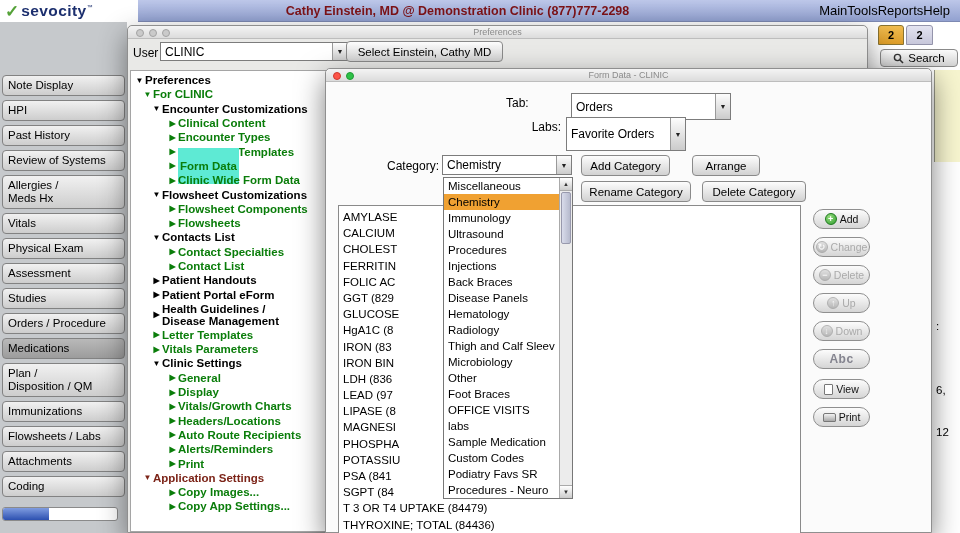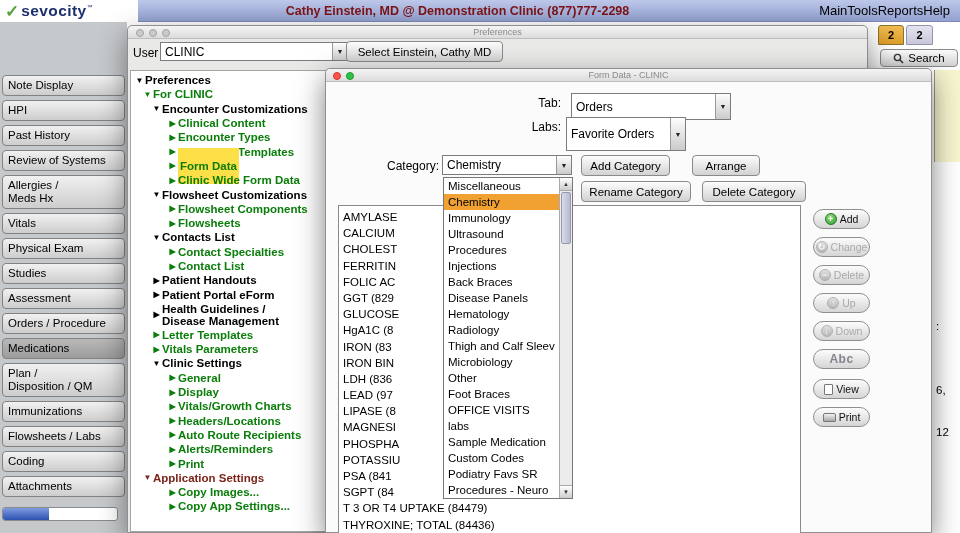--- a/index.html
+++ b/index.html
@@ -38,21 +38,21 @@
 .combo .arr{margin-left:auto;width:15px;align-self:stretch;background:linear-gradient(#fdfdfd,#cbcbcb);border-left:1px solid #999;display:flex;align-items:center;justify-content:center;font-size:7px;color:#222;flex:0 0 15px}
 .pbtn{position:absolute;display:flex;align-items:center;justify-content:center;font-size:11.5px;color:#000;background:linear-gradient(#fdfdfd,#d2d2d2);border:1px solid #8a8a8a;border-radius:4px;white-space:nowrap}
 
 .treepanel{position:absolute;left:2px;top:44px;width:736px;height:462px;background:#fff;border:1px solid #a5a5a5;padding-top:2px;overflow:hidden}
 .ti{display:flex;align-items:center;height:14.3px;font-size:11.5px;font-weight:bold;white-space:nowrap}
 .ti.two{height:26px}
 .ti.two .tl{white-space:normal;width:122px;line-height:12px}
 .tw{width:11px;font-size:8px;text-align:center;flex:0 0 11px}
 .l0{padding-left:3px}.l1{padding-left:11px}.l2{padding-left:20px}.l3{padding-left:36px}
 .ck{color:#000}.cg{color:#0a7d0a}.cm{color:#7c2418}
-.hl{background:#fde047;padding:12px 2px}
+.hl{background:#5eead4;padding:12px 2px}
 
 .dialog{position:absolute;left:325px;top:68px;width:607px;height:465px;background:#fbfbfb;border:1px solid #8f8f8f;border-radius:5px 5px 0 0;box-shadow:0 10px 28px rgba(0,0,0,.5);z-index:3}
 .listbox{position:absolute;left:12px;top:136px;width:463px;height:400px;background:#fff;border:1px solid #8a8a8a;padding-top:3px;overflow:hidden}
 .row{height:16.2px;line-height:16.2px;font-size:11.5px;padding-left:4px;white-space:nowrap;color:#000}
 .overlay{position:absolute;left:117px;top:108px;width:130px;height:322px;background:#fff;border:1px solid #777;z-index:5}
 .opt{height:16px;line-height:16px;font-size:11.5px;padding-left:4px;white-space:nowrap;overflow:hidden;margin-right:13px}
 .opt.sel{background:#f0a132}
 .sb{position:absolute;right:0;top:0;bottom:0;width:13px;background:#ececec;border-left:1px solid #aaa}
 .sb .up,.sb .dn{position:absolute;left:0;right:0;height:13px;display:flex;align-items:center;justify-content:center;font-size:6px;color:#333;background:linear-gradient(#fff,#ccc)}
 .sb .up{top:0;border-bottom:1px solid #aaa}
@@ -104,30 +104,30 @@
 
   <div class="sidebar">
     <div class="sideb">Note Display</div>
     <div class="sideb">HPI</div>
     <div class="sideb">Past History</div>
     <div class="sideb">Review of Systems</div>
     <div class="sideb">Allergies /
 Meds Hx</div>
     <div class="sideb">Vitals</div>
     <div class="sideb">Physical Exam</div>
+    <div class="sideb">Assessment</div>
     <div class="sideb">Studies</div>
-    <div class="sideb">Assessment</div>
     <div class="sideb">Orders / Procedure</div>
     <div class="sideb sel">Medications</div>
     <div class="sideb">Plan /
 Disposition / QM</div>
     <div class="sideb">Immunizations</div>
     <div class="sideb">Flowsheets / Labs</div>
+    <div class="sideb">Attachments</div>
     <div class="sideb">Coding</div>
-    <div class="sideb">Attachments</div>
     <div class="progress">
         <div class="pfill"></div>
       </div>
   </div>
 
   <div class="prefs">
     <div class="ptitle">
       <span class="dot dgray" style="left:8px"></span>
       <span class="dot dgray" style="left:21px"></span>
       <span class="dot dgray" style="left:34px"></span>
@@ -264,21 +264,21 @@
     </div>
   </div>
 
   <div class="dialog">
     <div class="ptitle">
       <span class="dot dred" style="left:7px"></span>
       <span class="dot dgreen" style="left:20px"></span>
       <span>Form Data - CLINIC</span>
     </div>
 
-    <div class="plabel" style="left:180px;top:27px;width:55px;text-align:right">Tab:</div>
+    <div class="plabel" style="left:180px;top:27px;width:55px;">Tab:</div>
     <div class="combo" style="left:245px;top:24px;width:160px;height:27px">
       <span>Orders</span>
       <span class="arr">▼</span>
     </div>
     <div class="plabel" style="left:180px;top:51px;width:55px;text-align:right">Labs:</div>
     <div class="combo" style="left:240px;top:48px;width:120px;height:34px">
       <span>Favorite Orders</span>
       <span class="arr">▼</span>
     </div>
 

